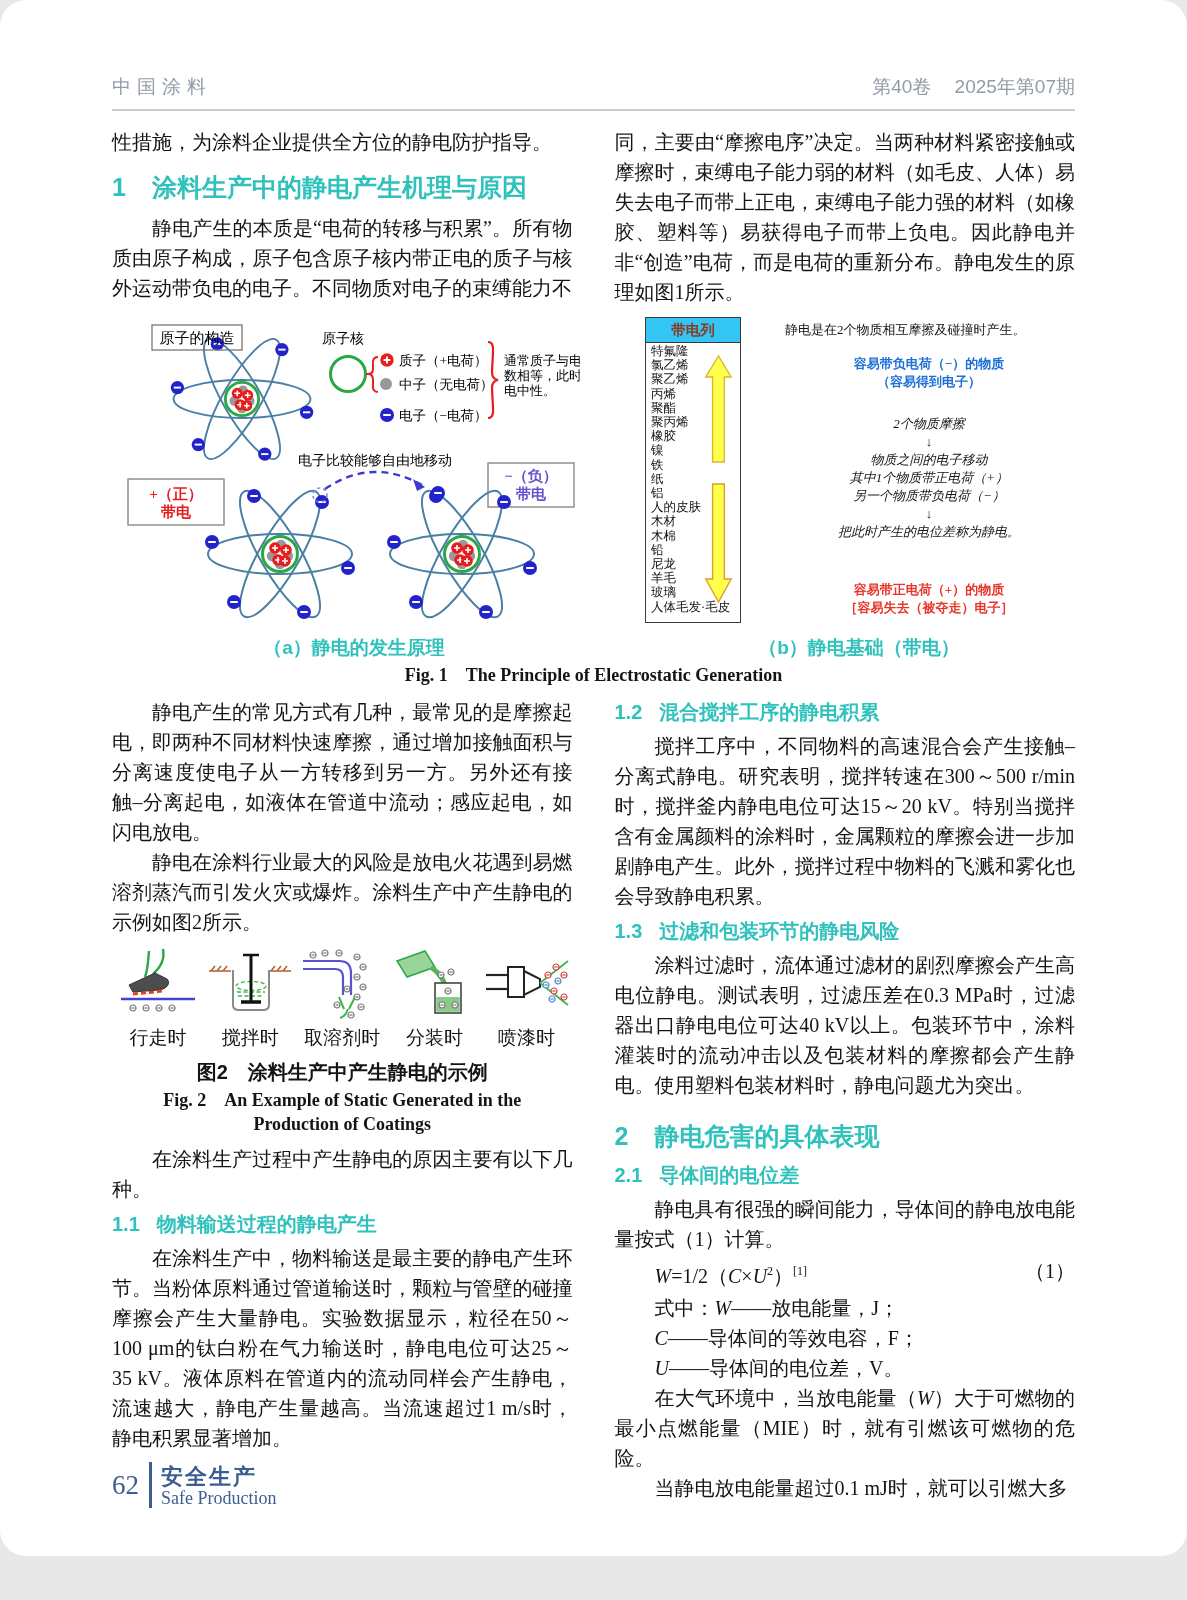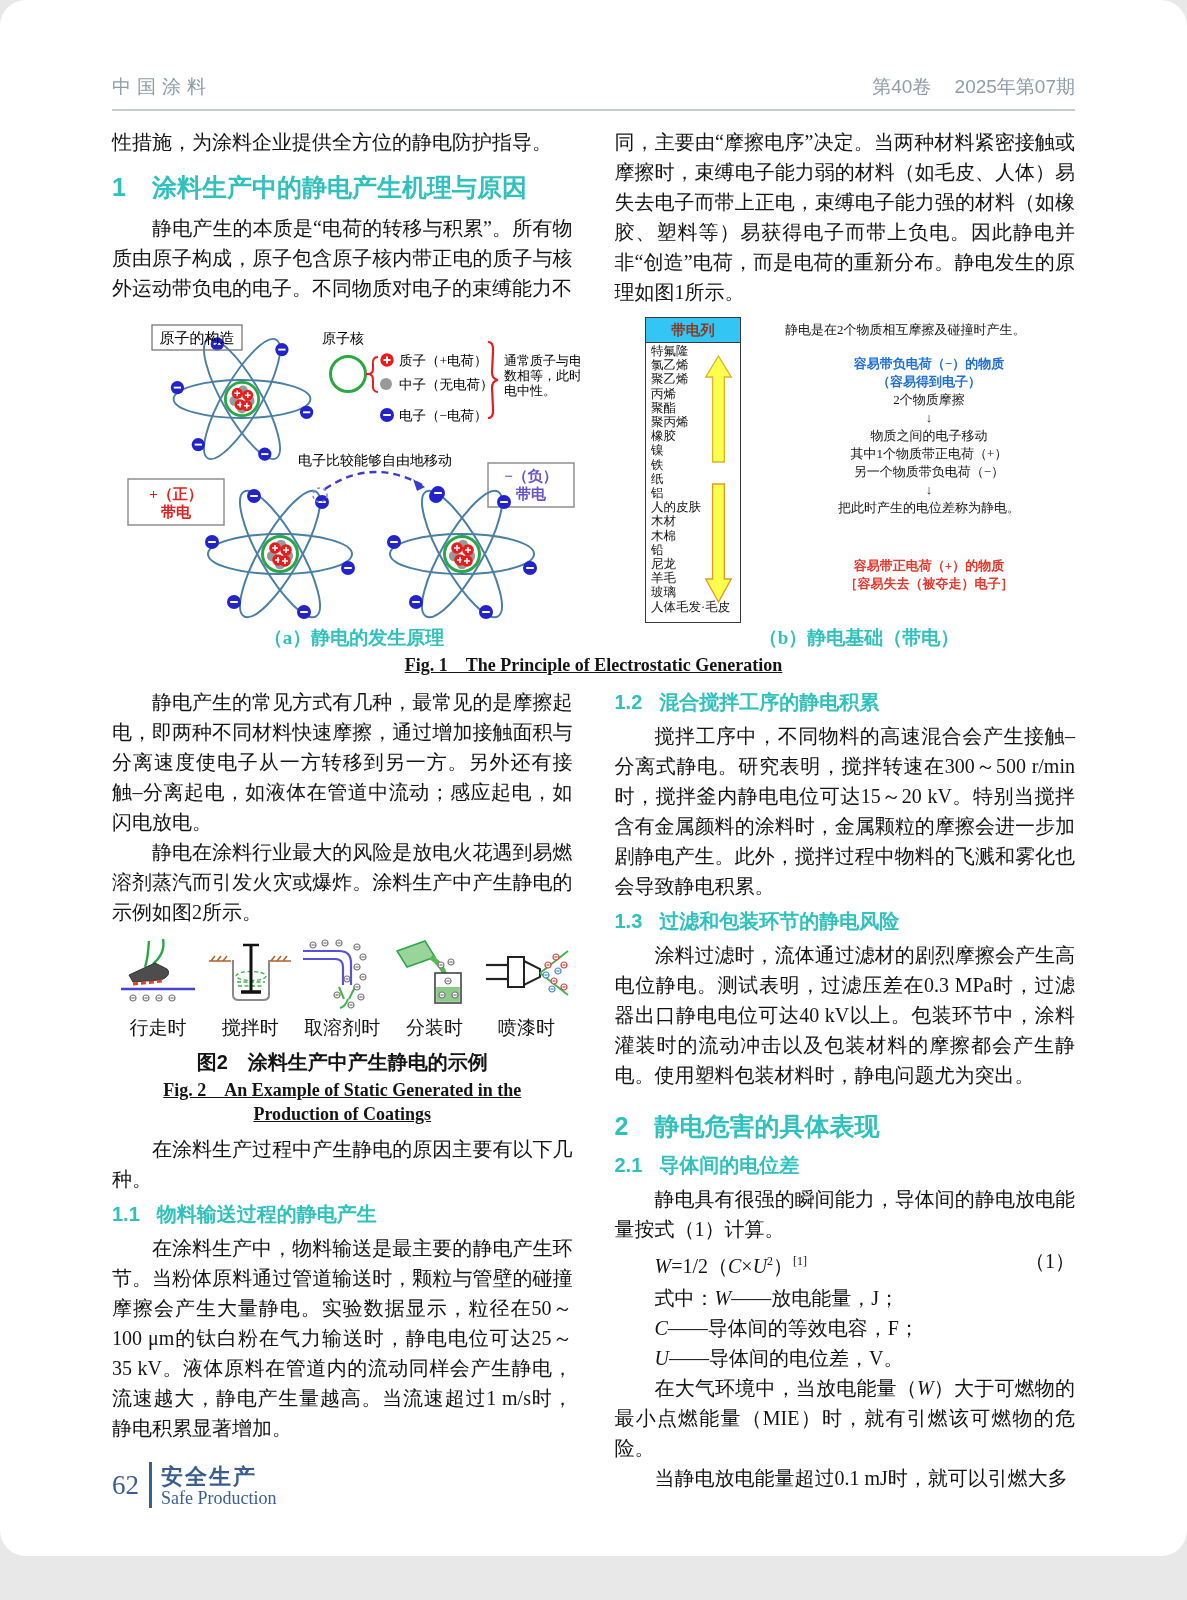--- a/index.html
+++ b/index.html
@@ -25,39 +25,39 @@
   .h-sec .h-num{margin-right:26px;}
   .h-sub{font-family:"Liberation Sans","DejaVu Sans",sans-serif;color:#2fc1bb;
          font-size:20px;font-weight:bold;margin:7px 0 5px 0;}
   .h-sub .h-num{margin-right:17px;}
   
   .fig1{margin:10px 0 0 0;}
   .fig1-panels{display:flex;justify-content:space-between;}
   .fig1a{width:468px;margin-left:8px;display:flex;flex-direction:column;}
   .fig1b{width:428px;margin-right:2px;display:flex;flex-direction:column;}
   .fig1b-inner{display:flex;gap:44px;height:306px;}
-  .subcap{color:#2fc1bb;font-weight:bold;font-size:19px;text-align:center;margin-top:2px;
-          font-family:Liberation Serif, serif;}
+  .subcap{color:#2fc1bb;font-weight:bold;font-size:19px;text-align:center;margin-top:12px;
+          font-family:Liberation Sans, sans-serif;}
   .cap-cn{font-family:"Liberation Sans","DejaVu Sans",sans-serif;font-weight:bold;
           font-size:20px;text-align:center;margin-top:8px;}
   .cap-en{font-family:"Liberation Serif","DejaVu Serif",serif;font-weight:bold;
-          font-size:18px;text-align:center;margin-top:2px;line-height:24px;text-decoration:underline;}
+          font-size:18px;text-align:center;margin-top:2px;line-height:24px;}
   
   .tl-box{width:96px;border:1.5px solid #3a3a3a;position:relative;flex-shrink:0;box-sizing:border-box;}
   .tl-head{background:#33c5f3;color:#8b3a25;font-weight:bold;text-align:center;
            font-size:14.5px;line-height:24px;border-bottom:1.5px solid #3a3a3a;
            font-family:"Liberation Sans","DejaVu Sans",sans-serif;}
   .tl-items{padding-top:1px;}
   .tl-item{font-size:12.5px;line-height:14.2px;padding-left:5px;white-space:nowrap;position:relative;z-index:2;}
   .tl-arrows{position:absolute;left:0;top:26px;width:100%;height:268px;z-index:1;}
   
   .fb-notes{flex:1;font-size:13px;}
   .fb-top{margin-top:4px;}
   .fb-blue{margin-top:16px;color:#1e6fd6;font-weight:bold;text-align:center;line-height:18px;}
-  .fb-flow{text-align:center;line-height:18px;}
+  .fb-flow{margin-top:24px;text-align:center;line-height:18px;font-style:italic;}
   .fb-red{margin-top:40px;color:#e8362a;font-weight:bold;text-align:center;line-height:18px;}
   
   .fig2{margin:10px 0 8px 0;}
   .fig2-icons{display:flex;justify-content:space-between;align-items:flex-end;padding:0 2px;}
   .fig2-item{width:88px;text-align:center;}
   .fig2-label{font-size:19px;margin-top:2px;}
   .fig2 .cap-en{max-width:430px;margin-left:auto;margin-right:auto;}
   
   .eq-row{display:flex;justify-content:space-between;font-size:20px;line-height:30px;
           padding-left:2em;margin:2px 0;}

